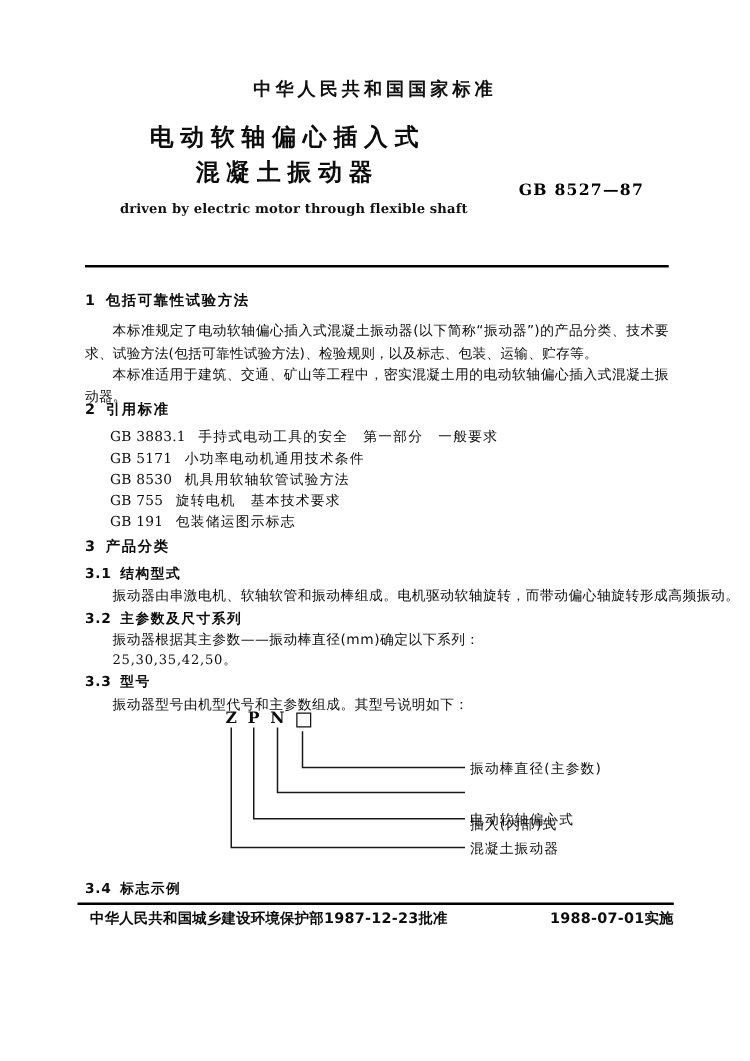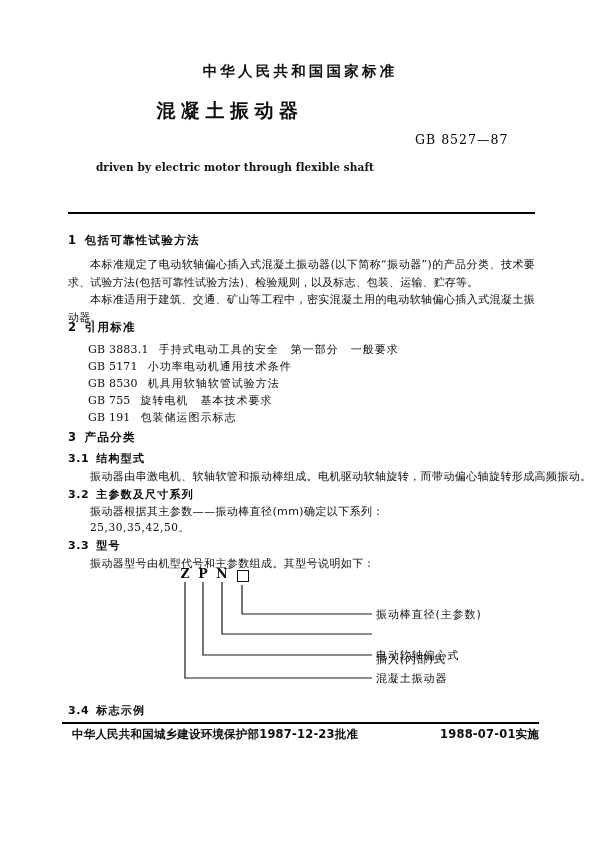--- a/index.html
+++ b/index.html
@@ -83,24 +83,24 @@
     font-family: "DejaVu Serif", "Liberation Serif", serif;
     font-size: 10.5px;
     font-weight: bold;
     margin-left: 22px;
     margin-top: 1px;
     letter-spacing: 0.3px;
     white-space: nowrap;
   }
   .gb-number {
     position: absolute;
-    left: 415px; top: 132px;
+    left: 415px; top: 144px;
     font-family: "DejaVu Serif", "Liberation Serif", serif;
     font-size: 12.5px;
-    font-weight: normal;
+    font-weight: bold;
     letter-spacing: 1px;
     white-space: nowrap;
   }
 
   
   .rule-top {
     position: absolute;
     left: 68px; top: 212px;
     width: 467px;
     height: 2px;
@@ -252,20 +252,21 @@
   }
 </style>
 </head>
 <body>
 
 <div class="page">
 
   <div class="masthead-national">中华人民共和国国家标准</div>
 
   <div class="title-block">
+    <div class="title-line">电动软轴偏心插入式</div>
     <div class="title-line">混凝土振动器</div>
   </div>
 
   <div class="eng-block">
     <div class="eng-line">driven by electric motor through flexible shaft</div>
   </div>
 
 
   <div class="gb-number">GB 8527—87</div>
 

